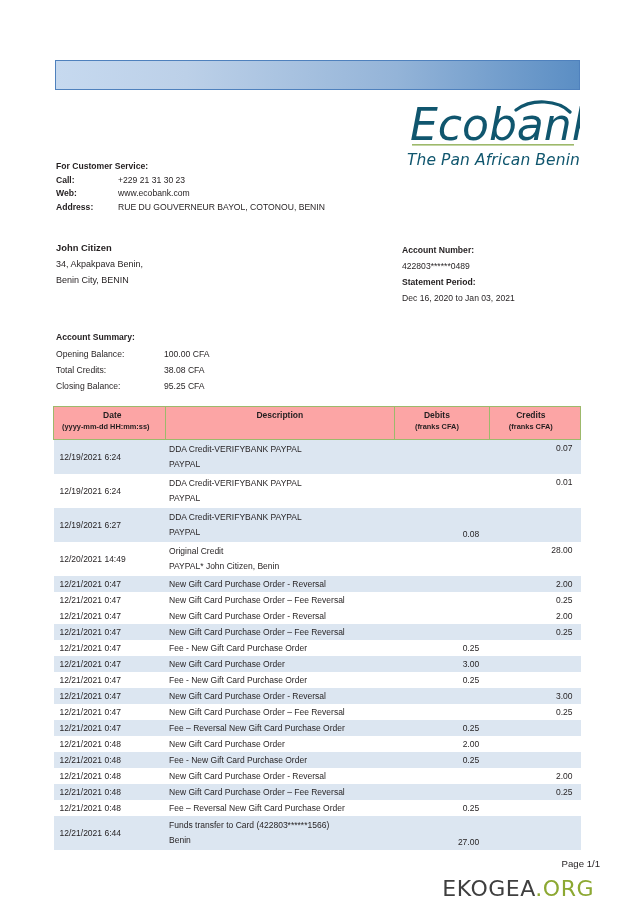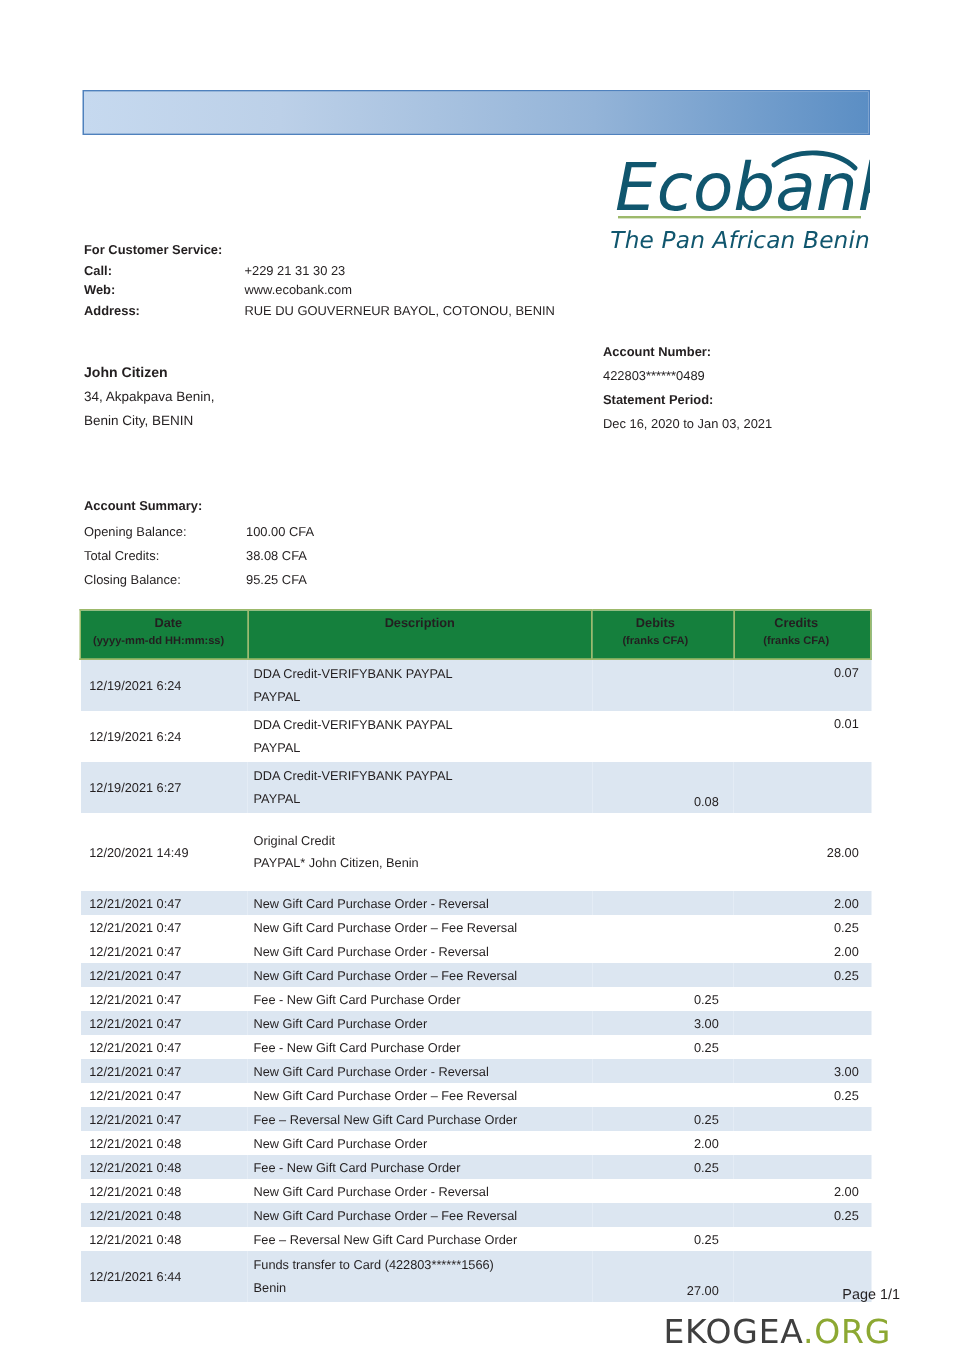--- a/index.html
+++ b/index.html
@@ -55,38 +55,38 @@
 
   
   .cs-block {
     position: absolute;
     left: 56px;
     top: 160px;
     font-size: 8.6px;
     line-height: 13.6px;
   }
   .cs-title { font-weight: bold; }
-  .cs-row { display: flex; gap: 45px; }
+  .cs-row { display: flex; }
   .cs-key { font-weight: bold; width: 62px; flex: none; }
   .cs-val { }
 
   
   .addr-block {
     position: absolute;
     left: 56px;
     top: 240px;
     font-size: 9px;
     line-height: 16px;
   }
   .addr-name { font-weight: bold; font-size: 9.4px; }
 
   .meta-block {
     position: absolute;
     left: 402px;
-    top: 226px;
+    top: 242px;
     font-size: 8.6px;
     line-height: 16px;
   }
   .meta-block .lbl { font-weight: bold; }
 
   
   .summary-block {
     position: absolute;
     left: 56px;
     top: 313px;
@@ -102,21 +102,21 @@
   
   .tbl {
     position: absolute;
     left: 53px;
     top: 406px;
     width: 528px;
     border-collapse: collapse;
     font-size: 8.5px;
   }
   .tbl thead th {
-    background: #15803d;
+    background: #fca5a5;
     border: 1px solid #9db96b;
     font-weight: bold;
     padding: 0;
     vertical-align: top;
     height: 32px;
   }
   .th-in { display: block; text-align: center; padding-top: 3px; }
   .th-sub { display: block; text-align: center; font-size: 7.4px; padding-top: 2px; }
   .th-date .th-sub { text-align: left; padding-left: 2px; }
 
@@ -267,21 +267,21 @@
         <td class="c-deb" style="vertical-align: bottom; padding-bottom: 2px;">0.08</td>
         <td class="c-cre"></td>
       </tr>
       <tr class="tall">
         <td class="c-date">12/20/2021 14:49</td>
         <td class="c-desc">
           <span class="two-line">Original Credit</span>
           <span class="two-line">PAYPAL* John Citizen, Benin</span>
         </td>
         <td class="c-deb"></td>
-        <td class="c-cre" style="vertical-align: top; padding-top: 20px; text-align: right;">28.00</td>
+        <td class="c-cre" style="vertical-align: top; padding-top: 2px; text-align: right;">28.00</td>
       </tr>
       <tr class="alt">
         <td class="c-date">12/21/2021 0:47</td>
         <td class="c-desc">New Gift Card Purchase Order - Reversal</td>
         <td class="c-deb"></td>
         <td class="c-cre">2.00</td>
       </tr>
       <tr>
         <td class="c-date">12/21/2021 0:47</td>
         <td class="c-desc">New Gift Card Purchase Order – Fee Reversal</td>

